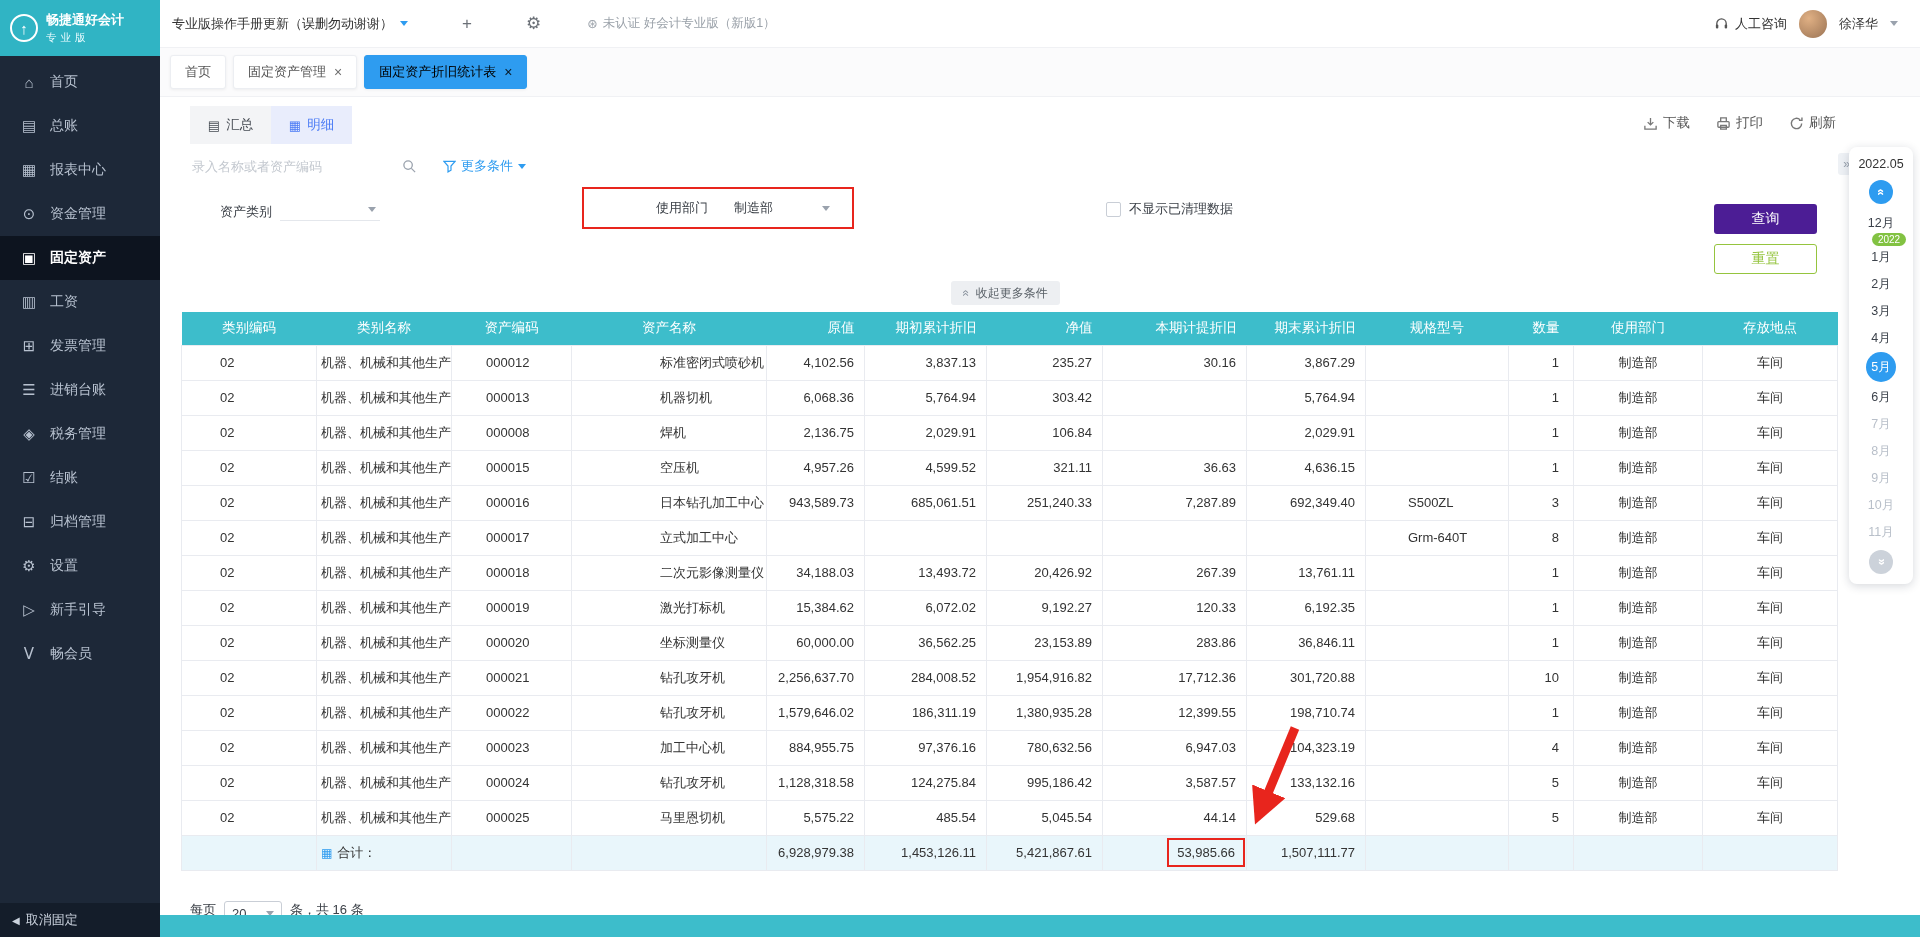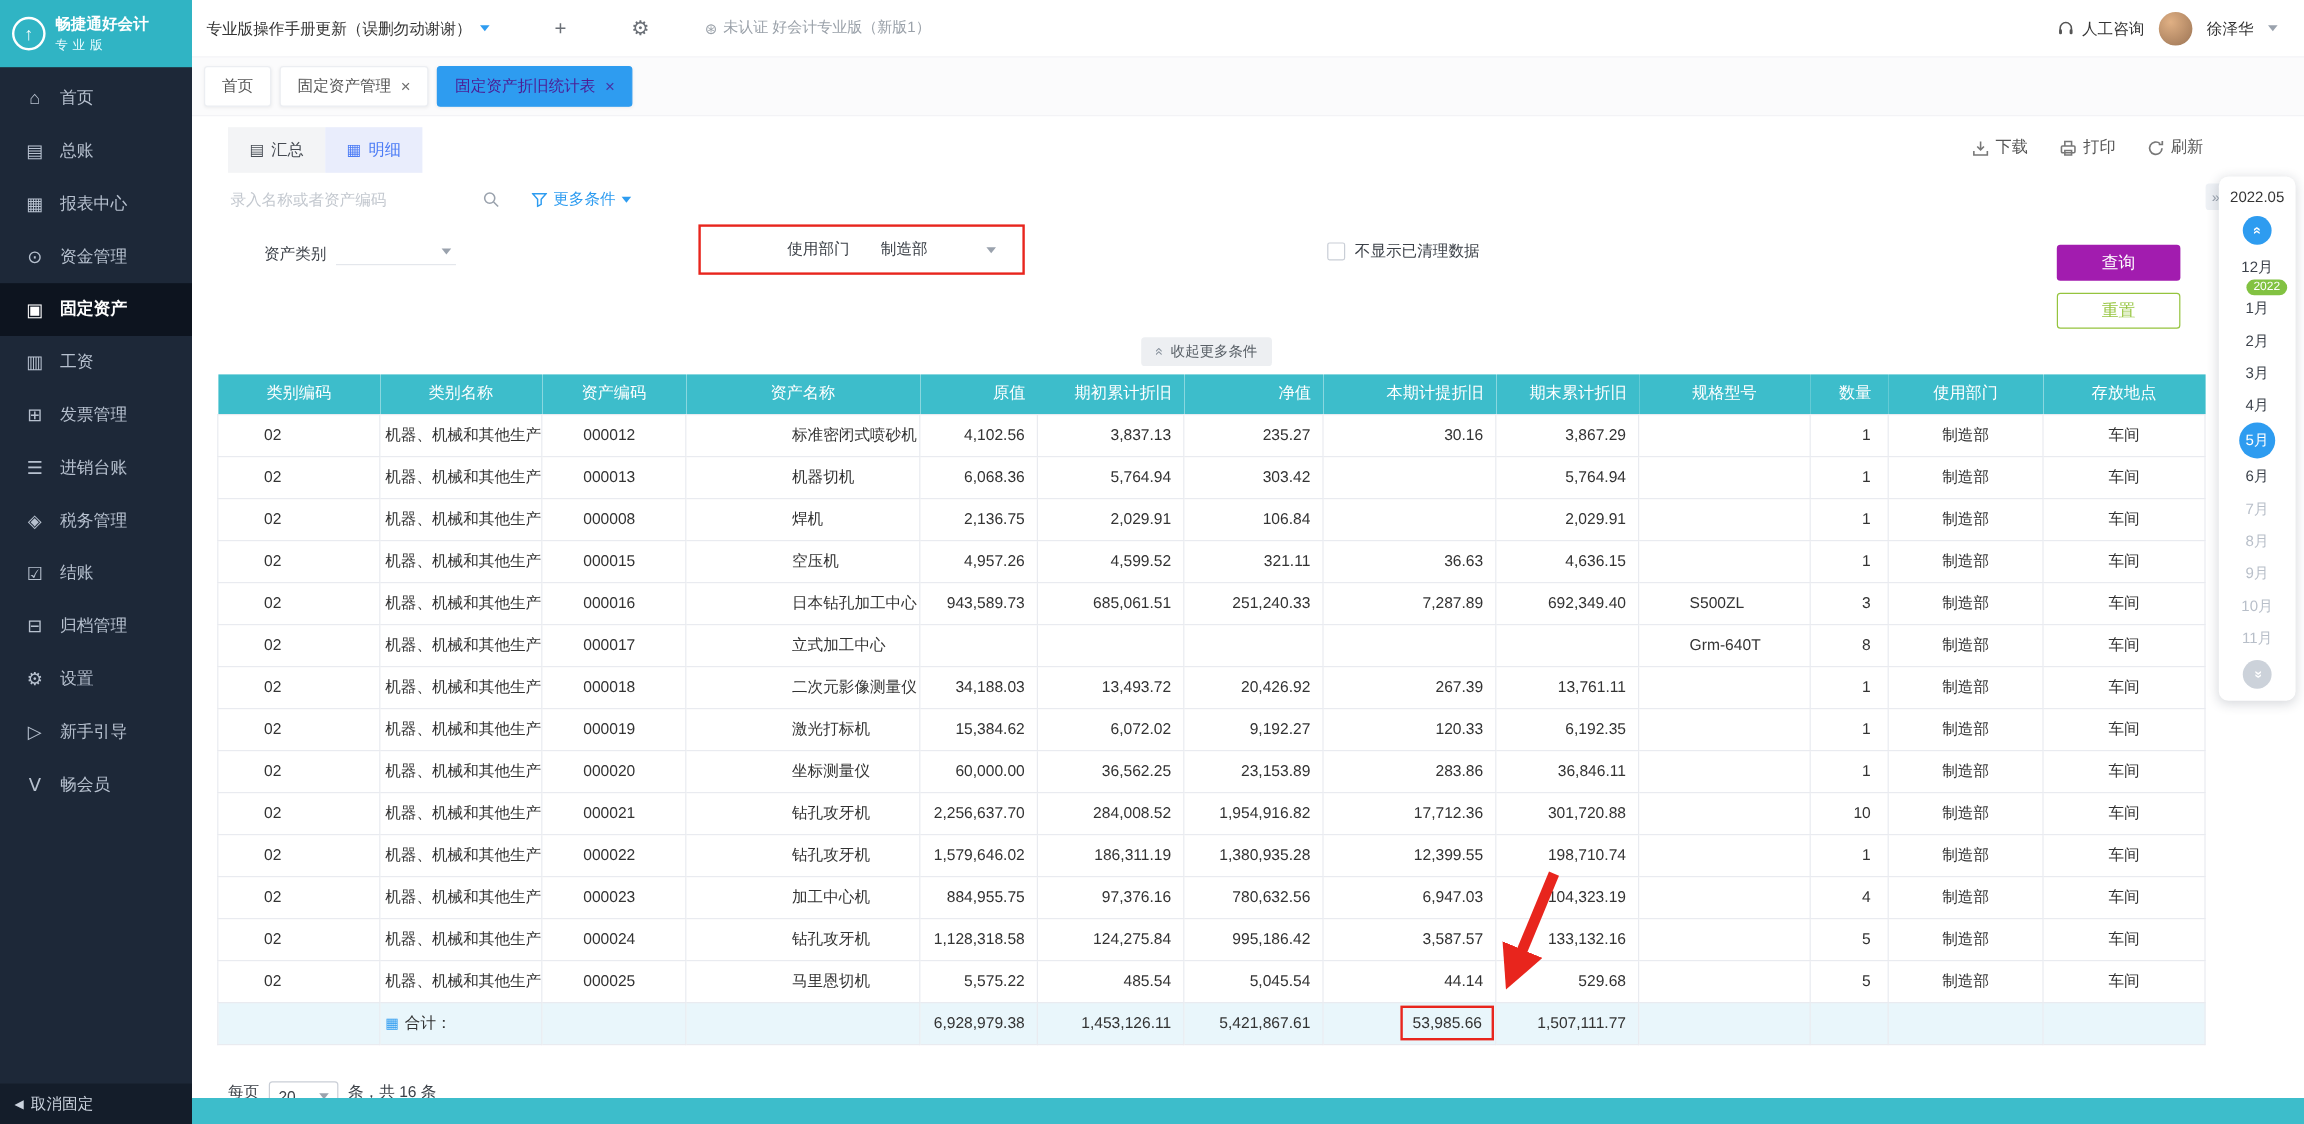--- a/index.html
+++ b/index.html
@@ -31,21 +31,21 @@
   .topbar-right { margin-left: auto; display: flex; align-items: center; gap: 12px; }
   .support { display: flex; align-items: center; gap: 6px; font-size: 13px; color: #333; cursor: pointer; }
   .avatar { width: 28px; height: 28px; border-radius: 50%; background: radial-gradient(circle at 35% 30%, #e0b084, #9a7354); }
   .username { font-size: 13px; color: #333; }
   .caret { display: inline-block; width: 0; height: 0; border-left: 4px solid transparent; border-right: 4px solid transparent; border-top: 5px solid #9aa2ad; }
   .caret.blue { border-top-color: #2e9cf0; }
 
   .tabstrip { height: 49px; background: #fbfbfc; display: flex; align-items: center; padding-left: 10px; border-bottom: 1px solid #f0f1f4; }
   .tab { height: 34px; display: inline-flex; align-items: center; padding: 0 14px; background: #fff; border: 1px solid #eceef2;
     border-radius: 3px; font-size: 13px; color: #555; margin-right: 7px; box-shadow: 0 1px 3px rgba(0,0,0,.06); cursor: pointer; }
-  .tab.active { background: #2e9cf0; border-color: #2e9cf0; color: #4c1d95; }
+  .tab.active { background: #2e9cf0; border-color: #2e9cf0; color: #000000; }
   .tab-close { margin-left: 8px; font-size: 14px; opacity: .85; }
 
   .content { position: absolute; top: 97px; left: 0; right: 0; bottom: 22px; background: #fff; }
   .bottom-bar { position: absolute; left: 0; right: 0; bottom: 0; height: 22px; background: #3dbdcb; }
 
   
   .view-tabs { position: absolute; left: 30px; top: 9px; display: flex; }
   .vtab { width: 81px; height: 38px; display: flex; align-items: center; justify-content: center; gap: 6px;
     font-size: 13.5px; background: #f3f4f6; color: #454a52; cursor: pointer; }
   .vtab.active { background: #e9edfc; color: #4b7bf5; }
@@ -64,21 +64,21 @@
   .fselect { display: inline-flex; align-items: center; justify-content: flex-end; width: 100px; height: 22px;
     border-bottom: 1px solid #e4e7ec; margin-left: 8px; padding-right: 4px; cursor: pointer; }
   .dept-box { position: absolute; left: 422px; top: 90px; width: 272px; height: 42px; border: 2px solid #e8251d;
     display: flex; align-items: center; font-size: 13px; color: #3c4148; }
   .dept-label { margin-left: 72px; }
   .dept-value { margin-left: 26px; cursor: pointer; }
   .dept-box .caret { margin-left: auto; margin-right: 22px; }
   .hide-cleaned { position: absolute; left: 946px; top: 103px; display: flex; align-items: center; gap: 8px;
     font-size: 13px; color: #3c4148; cursor: pointer; }
   .cb { width: 15px; height: 15px; border: 1px solid #c9ced6; border-radius: 2px; background: #fff; flex: none; }
-  .query-btn { position: absolute; left: 1554px; top: 107px; width: 103px; height: 30px; background: #a21caf; color: #fff;
+  .query-btn { position: absolute; left: 1554px; top: 107px; width: 103px; height: 30px; background: #4c1d95; color: #fff;
     border: none; border-radius: 3px; font-size: 14px; cursor: pointer; font-family: inherit; }
   .reset-btn { position: absolute; left: 1554px; top: 147px; width: 103px; height: 30px; background: #fff; color: #95c43e;
     border: 1px solid #95c43e; border-radius: 3px; font-size: 14px; cursor: pointer; font-family: inherit; }
   .collapse-pill { position: absolute; left: 791px; top: 184px; height: 24px; padding: 0 12px; background: #edeff2;
     border-radius: 3px; display: flex; align-items: center; gap: 6px; font-size: 12px; color: #596067; cursor: pointer; }
   .up-chevs { transform: rotate(90deg); display: inline-block; font-size: 12px; color: #8a939e; }
 
   
   .table-wrap { position: absolute; left: 21px; top: 215px; }
   table { border-collapse: collapse; table-layout: fixed; width: 1656px; }

